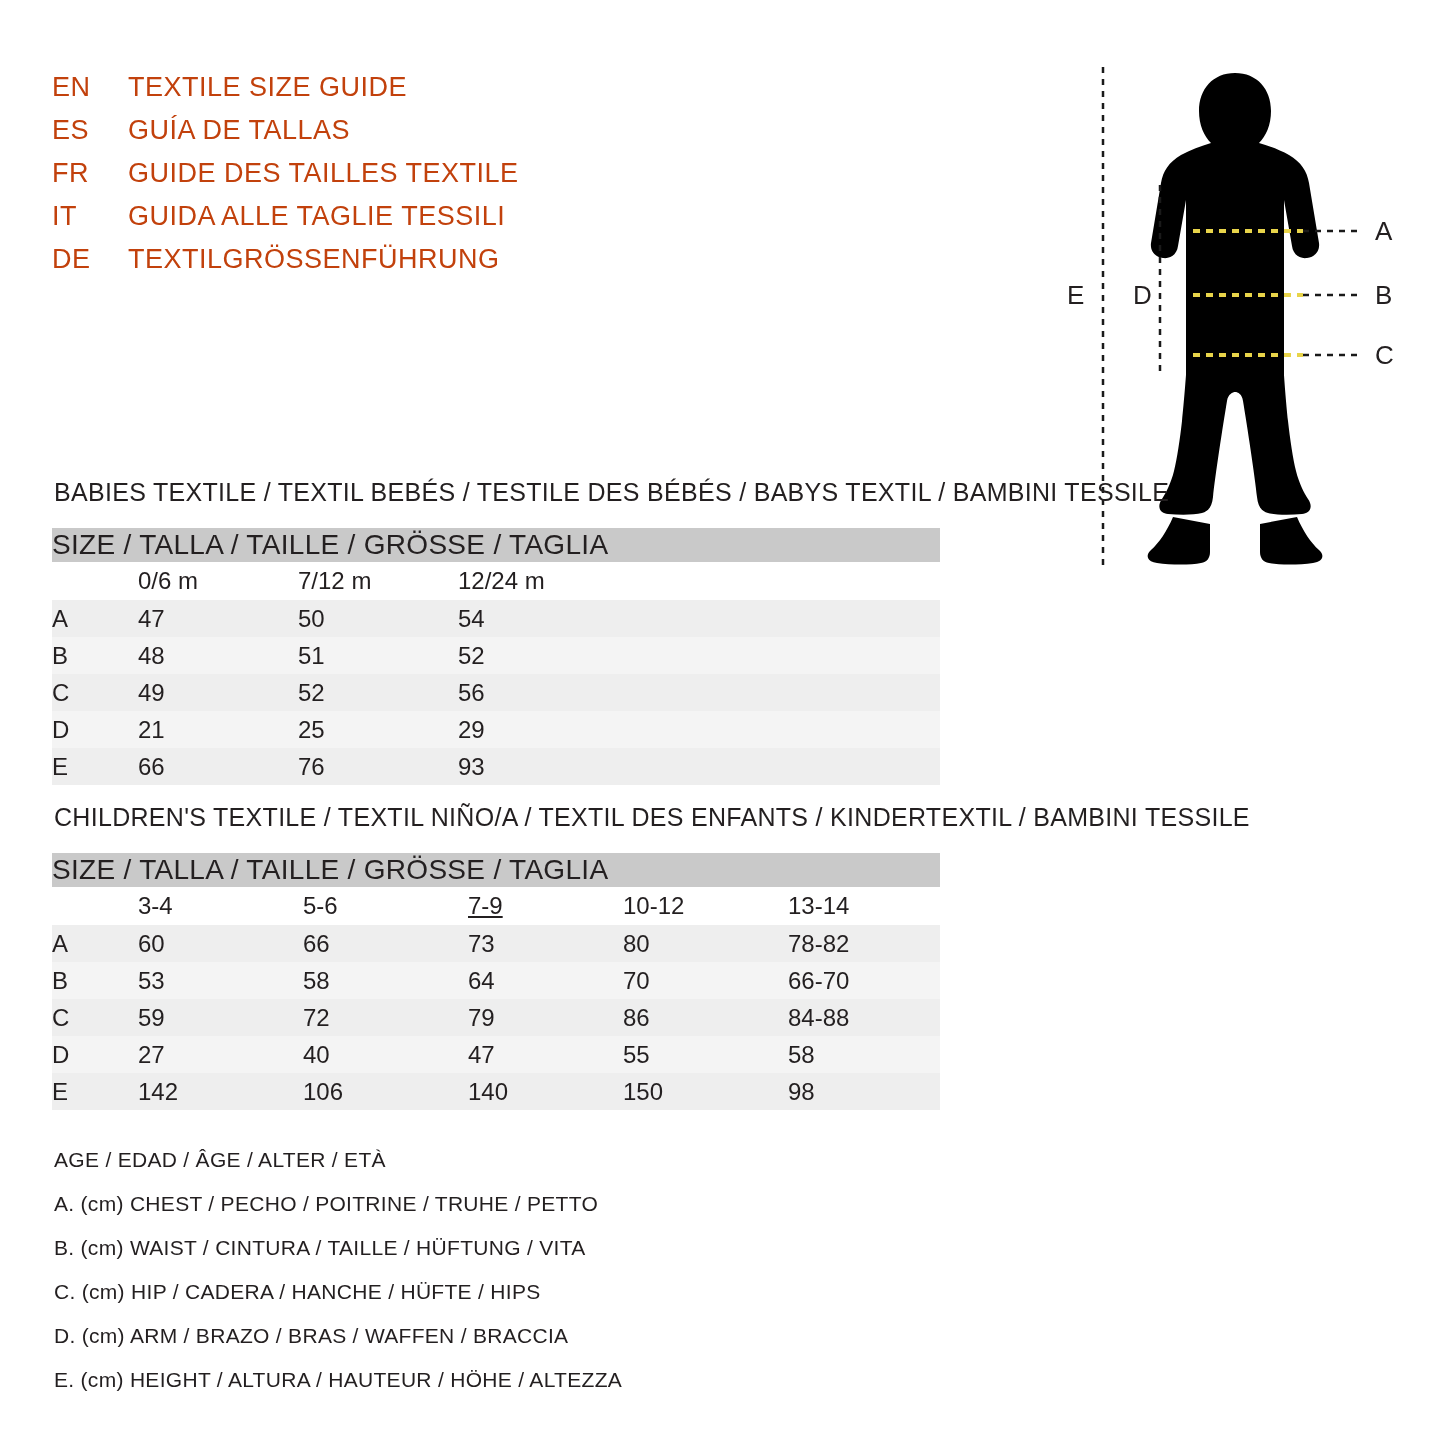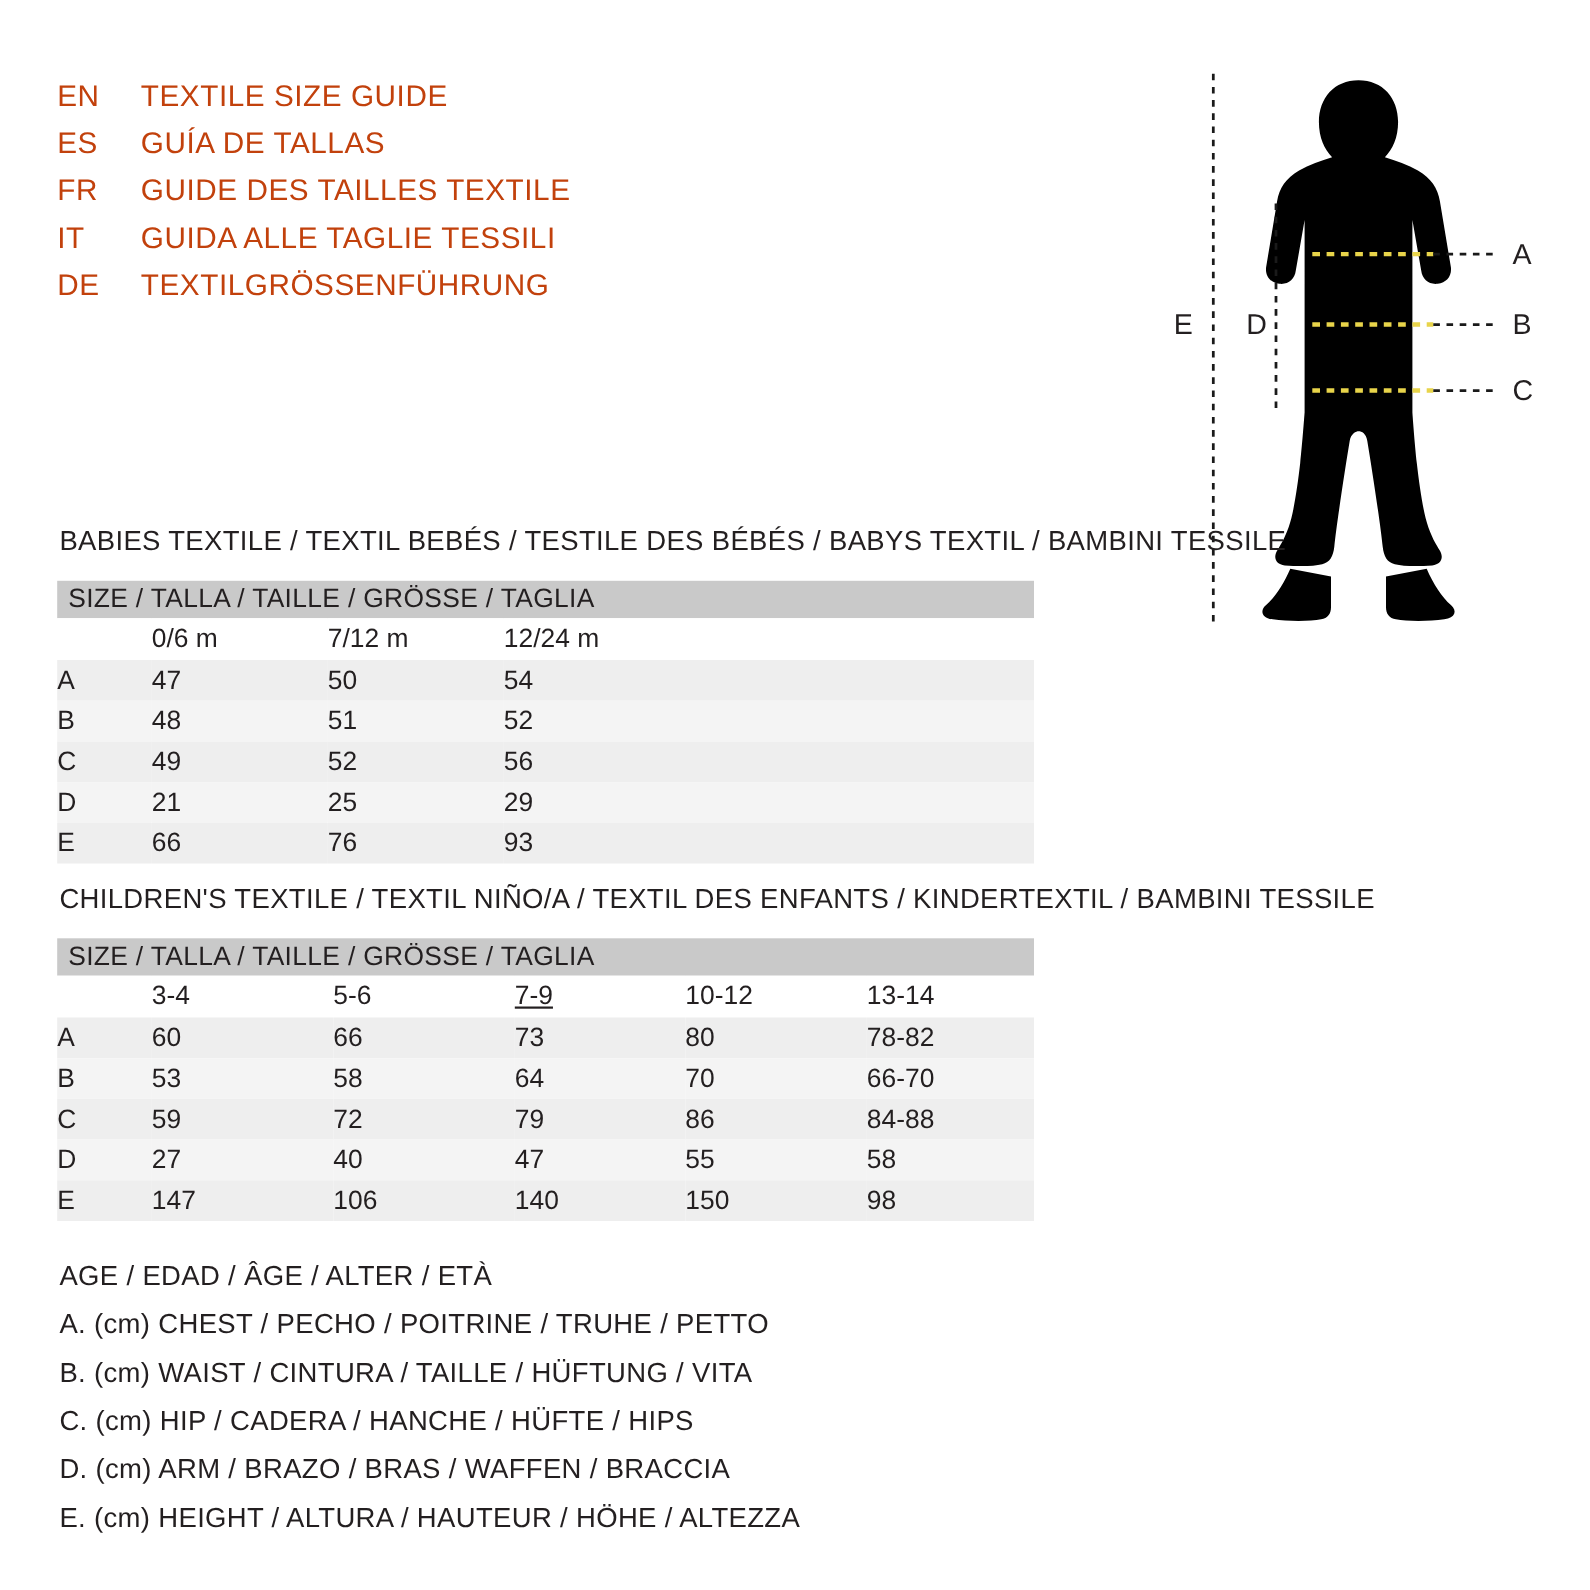--- a/index.html
+++ b/index.html
@@ -73,22 +73,21 @@
     color: #231f20;
   }
   .size-table td, .size-table th {
     padding: 0;
     font-weight: normal;
     text-align: left;
   }
   .hdr-band td {
     background: #c9c9c9;
     height: 34px;
-    font-size: 24px;
-    padding-left: 10px;
+    font-size: 28px;
     letter-spacing: 0.3px;
   }
   .col-band td {
     background: #ffffff;
     height: 38px;
   }
   .data-row td {
     height: 37px;
     background: #eeeeee;
   }
@@ -122,21 +121,21 @@
   .hdr-num { padding-left: 86px; }
 
   
   .legend {
     position: absolute;
     left: 54px;
     top: 1138px;
     width: 800px;
   }
   .legend-line {
-    font-size: 25px;
+    font-size: 21px;
     letter-spacing: 0.3px;
     color: #231f20;
     height: 44px;
     line-height: 44px;
     white-space: nowrap;
   }
 </style>
 </head>
 <body>
 
@@ -320,21 +319,21 @@
       <tr class="data-row alt">
         <td class="lbl-cell">D</td>
         <td class="val-cell pad-num">27</td>
         <td class="val-cell pad-num">40</td>
         <td class="val-cell pad-num">47</td>
         <td class="val-cell pad-num">55</td>
         <td class="val-cell pad-num">58</td>
       </tr>
       <tr class="data-row">
         <td class="lbl-cell">E</td>
-        <td class="val-cell pad-num">147</td>
+        <td class="val-cell pad-num">142</td>
         <td class="val-cell pad-num">106</td>
         <td class="val-cell pad-num">140</td>
         <td class="val-cell pad-num">150</td>
         <td class="val-cell pad-num">98</td>
       </tr>
     </tbody>
   </table>
 
   <div class="legend">
     <div class="legend-line">AGE / EDAD / ÂGE / ALTER / ETÀ</div>

